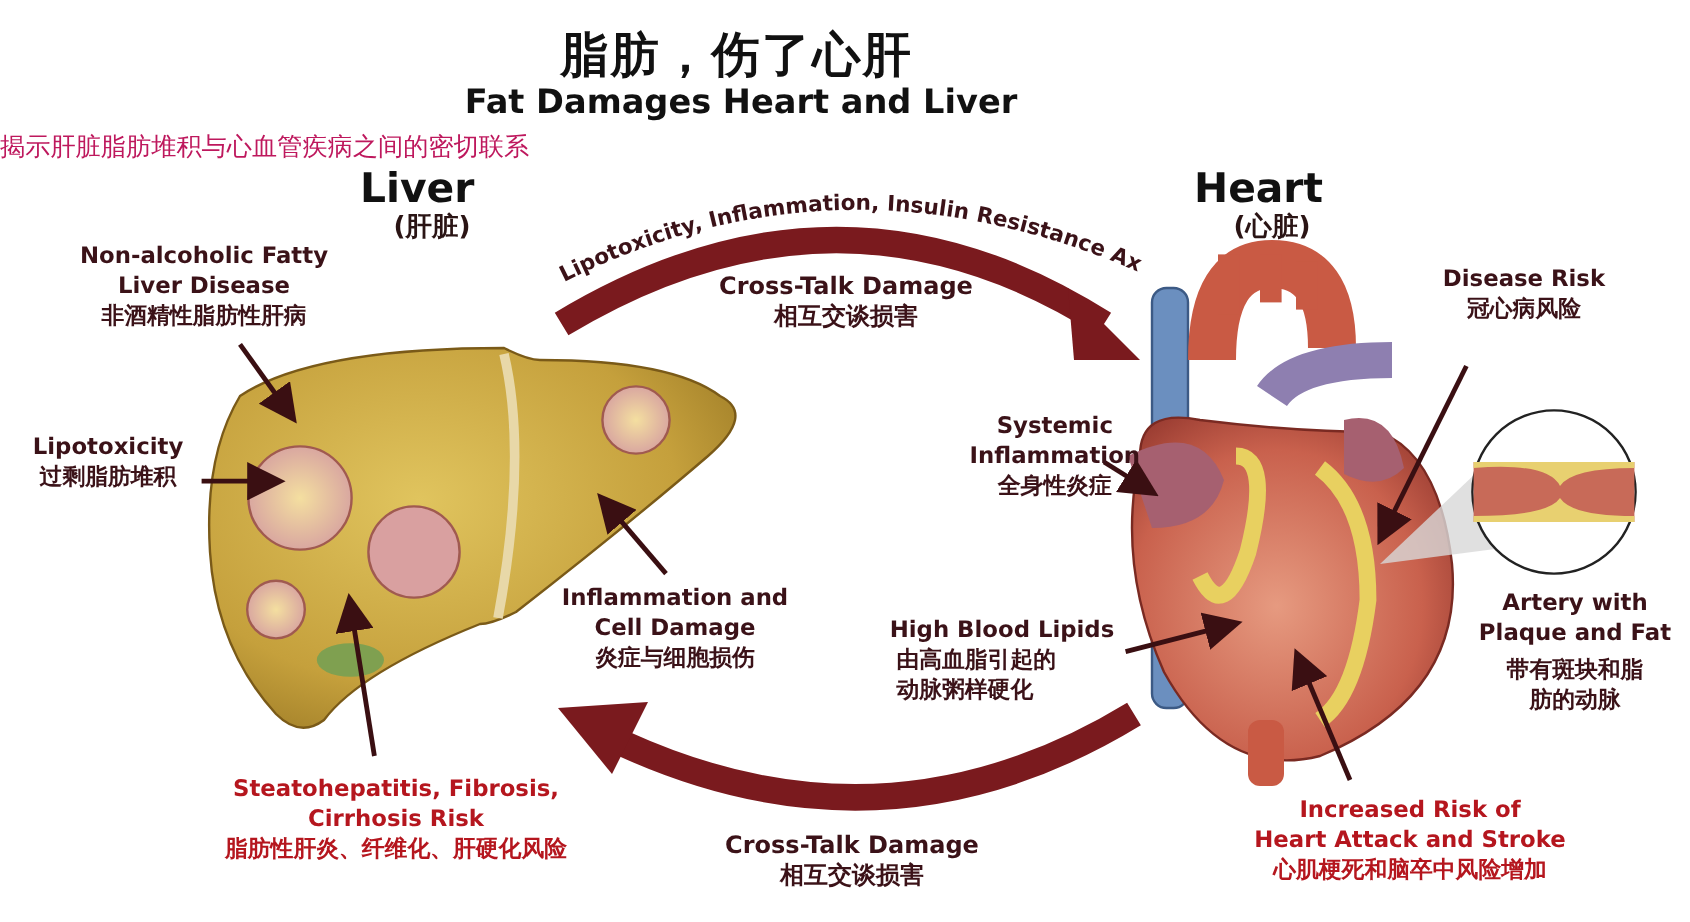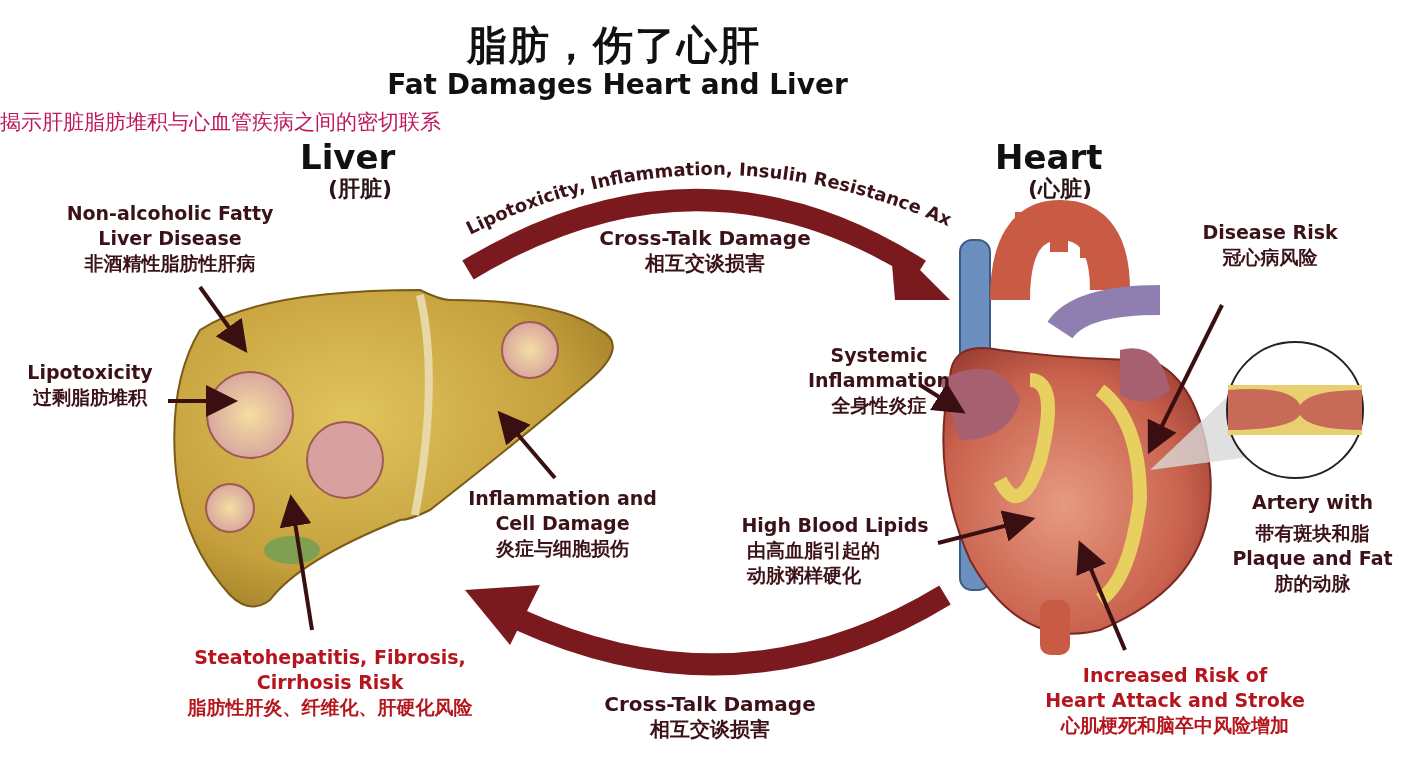--- a/index.html
+++ b/index.html
@@ -151,21 +151,21 @@
   <div style="text-align:center;">High Blood Lipids</div>
   <div style="padding-left:22px;">由高血脂引起的</div>
   <div style="padding-left:22px;">动脉粥样硬化</div>
 </div>
 <div class="abs label" style="left:1170px;top:220px;width:200px;">
   <div>Disease Risk</div>
   <div>冠心病风险</div>
 </div>
 <div class="abs label" style="left:1225px;top:490px;width:175px;">
   <div>Artery with</div>
+  <div>Plaque and Fat</div>
   <div style="margin-top:6px;">带有斑块和脂</div>
-  <div>Plaque and Fat</div>
   <div>肪的动脉</div>
 </div>
 <div class="abs label red" style="left:1010px;top:663px;width:330px;">
   <div>Increased Risk of</div>
   <div>Heart Attack and Stroke</div>
   <div>心肌梗死和脑卒中风险增加</div>
 </div>
 
 </body></html>

